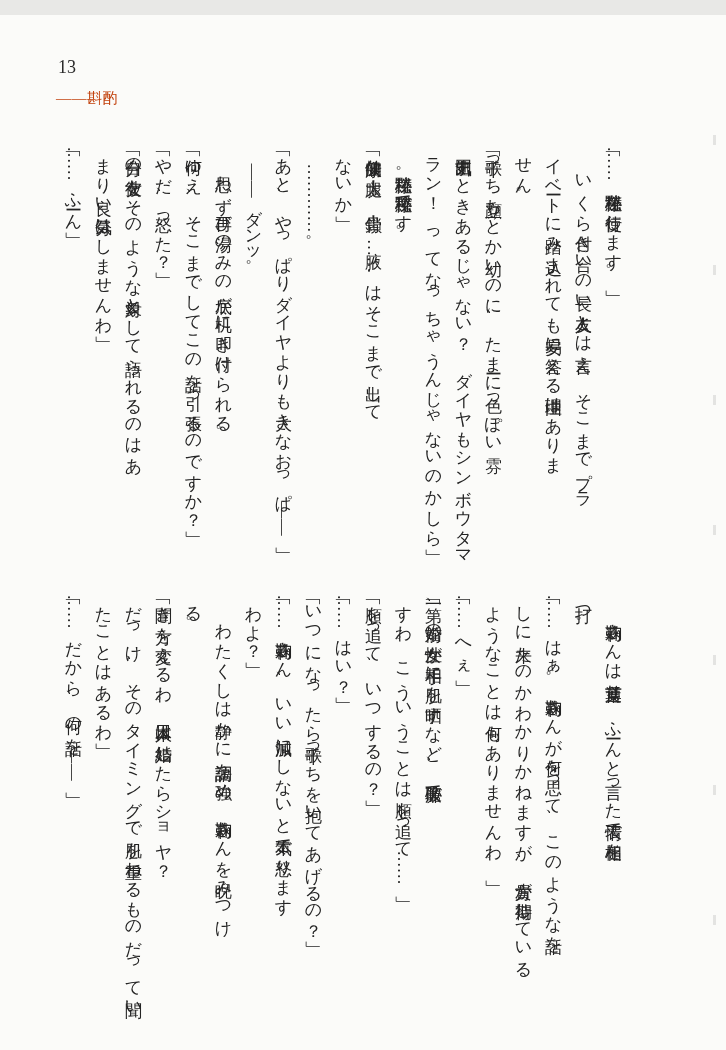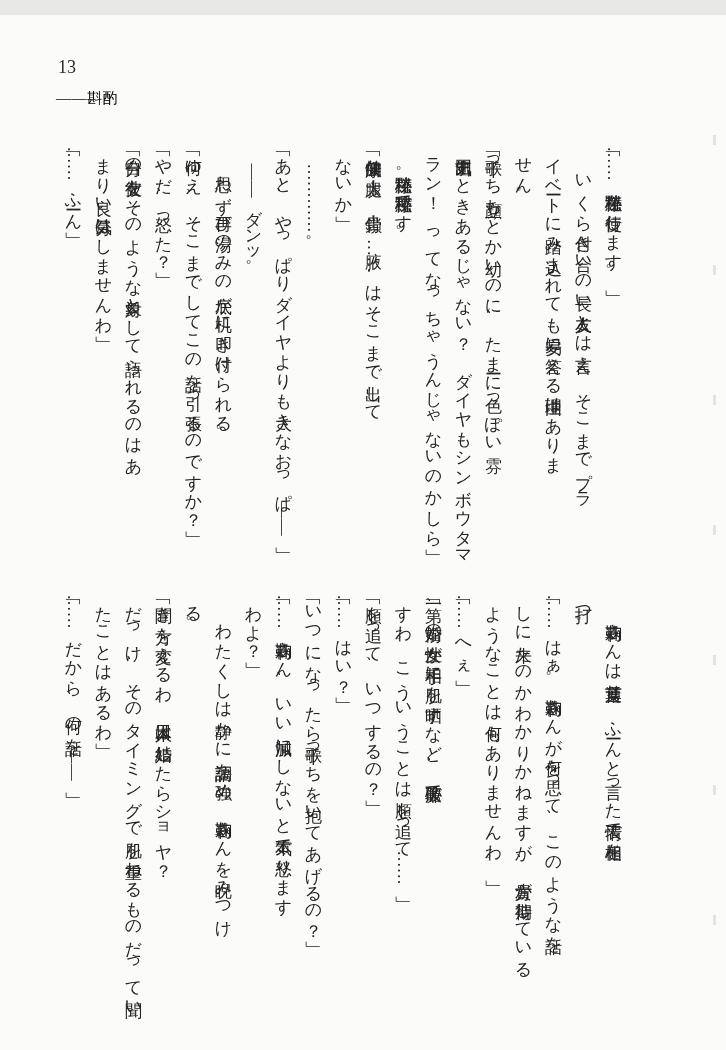--- a/index.html
+++ b/index.html
@@ -22,21 +22,21 @@
     left: 58px;
     top: 42px;
     font-size: 18px;
     color: #2a2a2a;
   }
   .running-header {
     position: absolute;
     left: 56px;
     top: 74px;
     font-size: 15px;
-    color: #000000;
+    color: #c2410c;
     letter-spacing: 0.5px;
     white-space: nowrap;
   }
   .vblock {
     position: absolute;
     right: 98px;
     writing-mode: vertical-rl;
     text-orientation: mixed;
     font-size: 17px;
     height: 438px;

